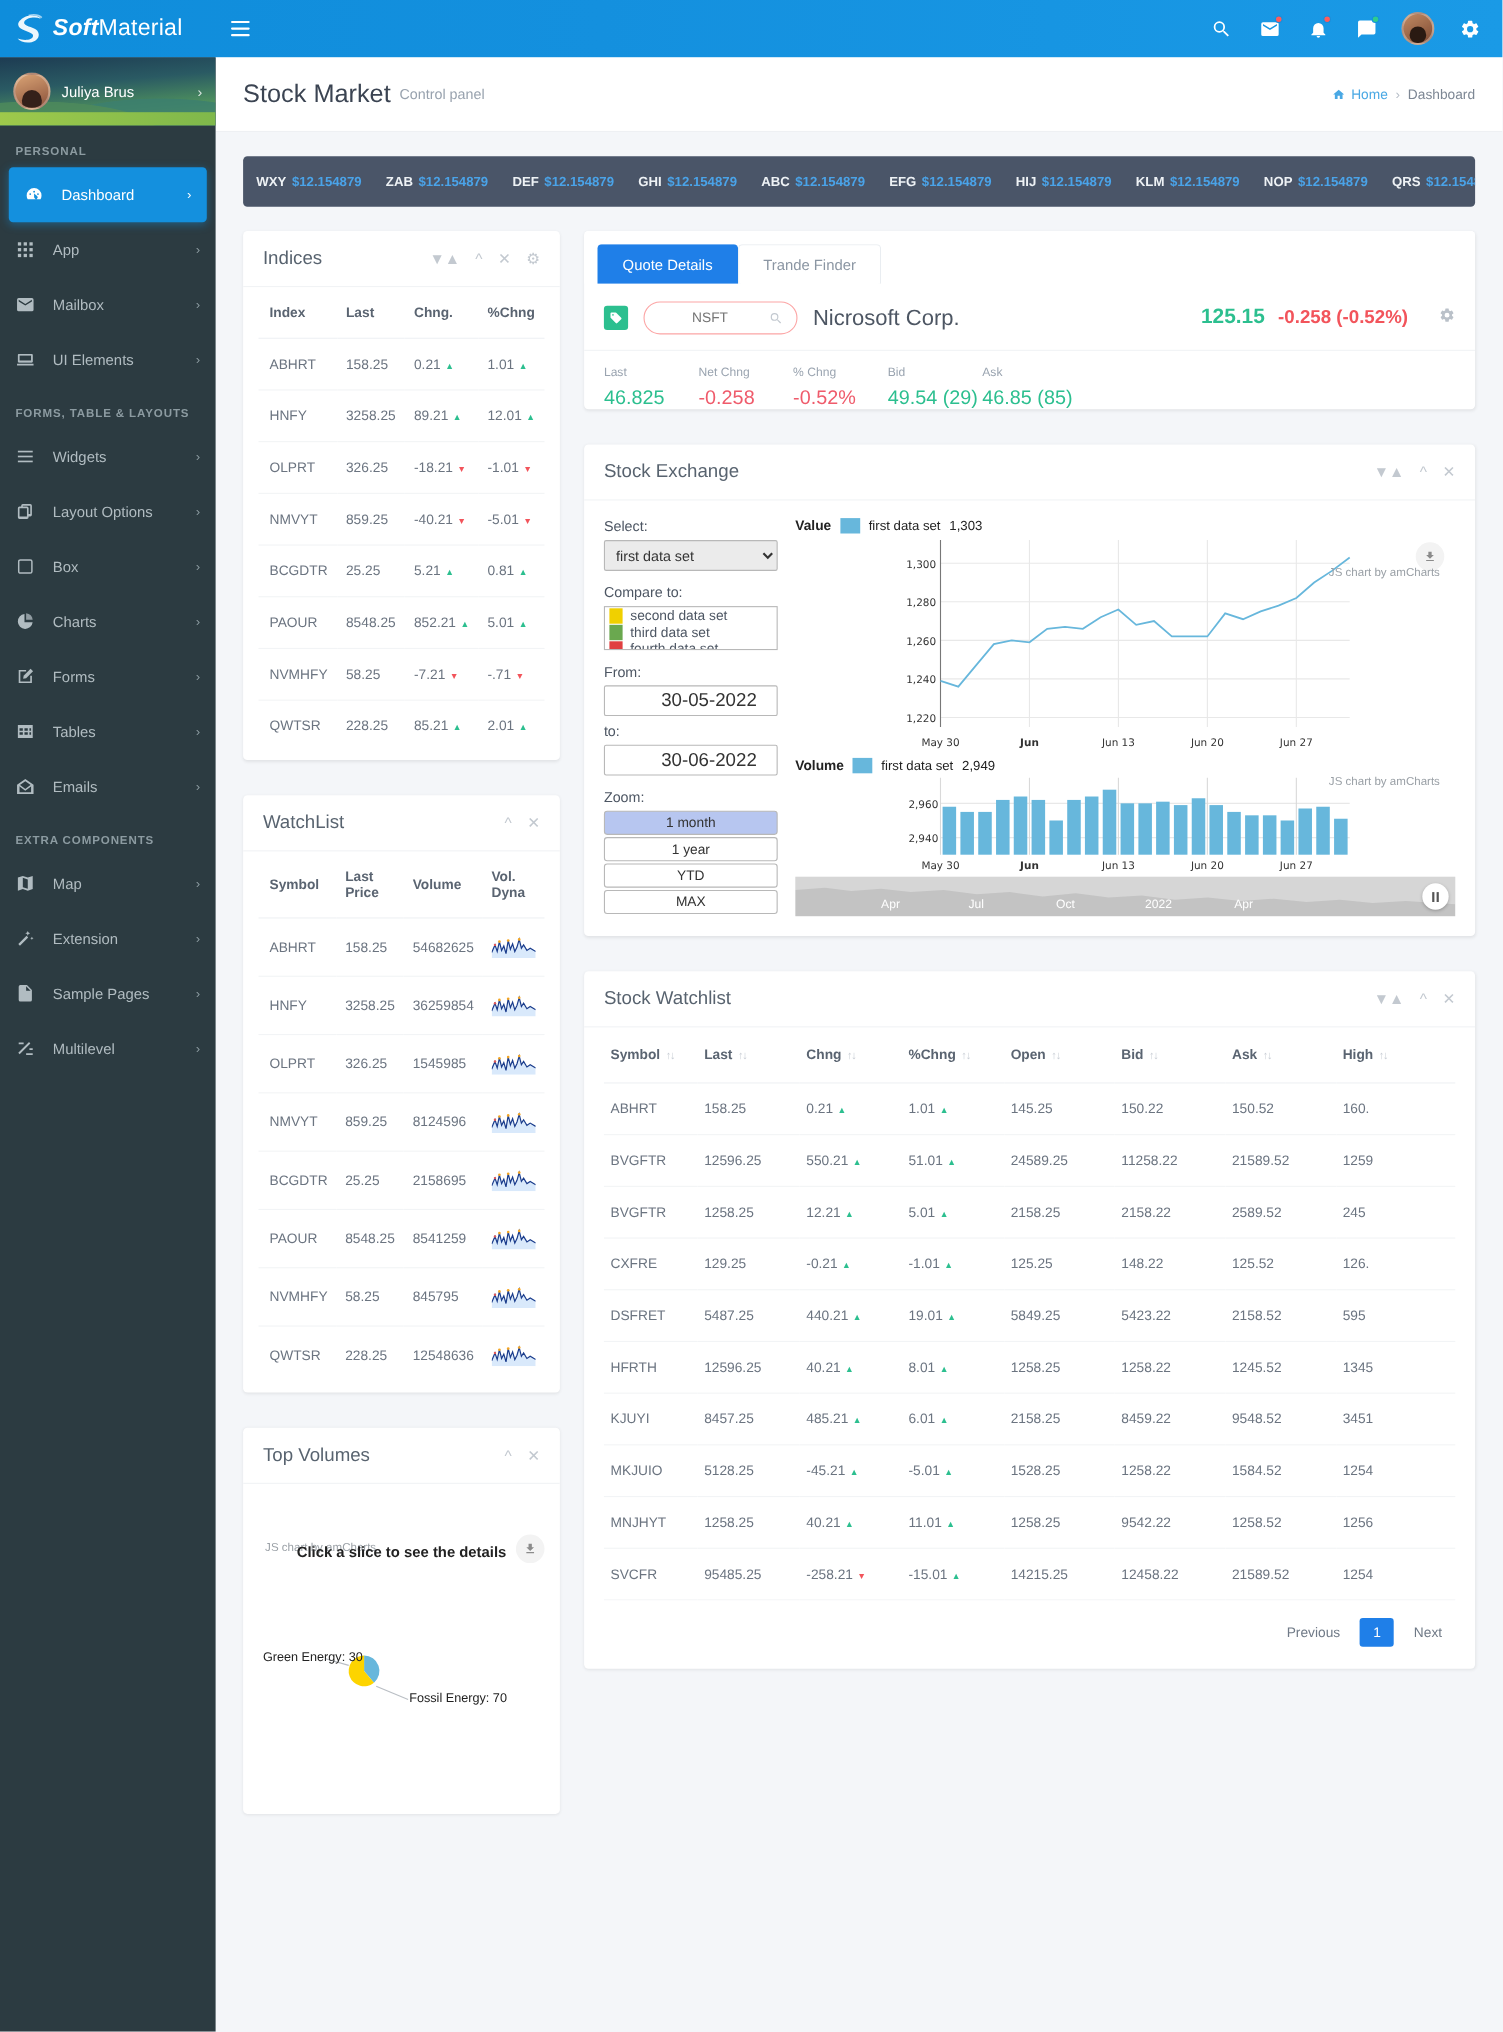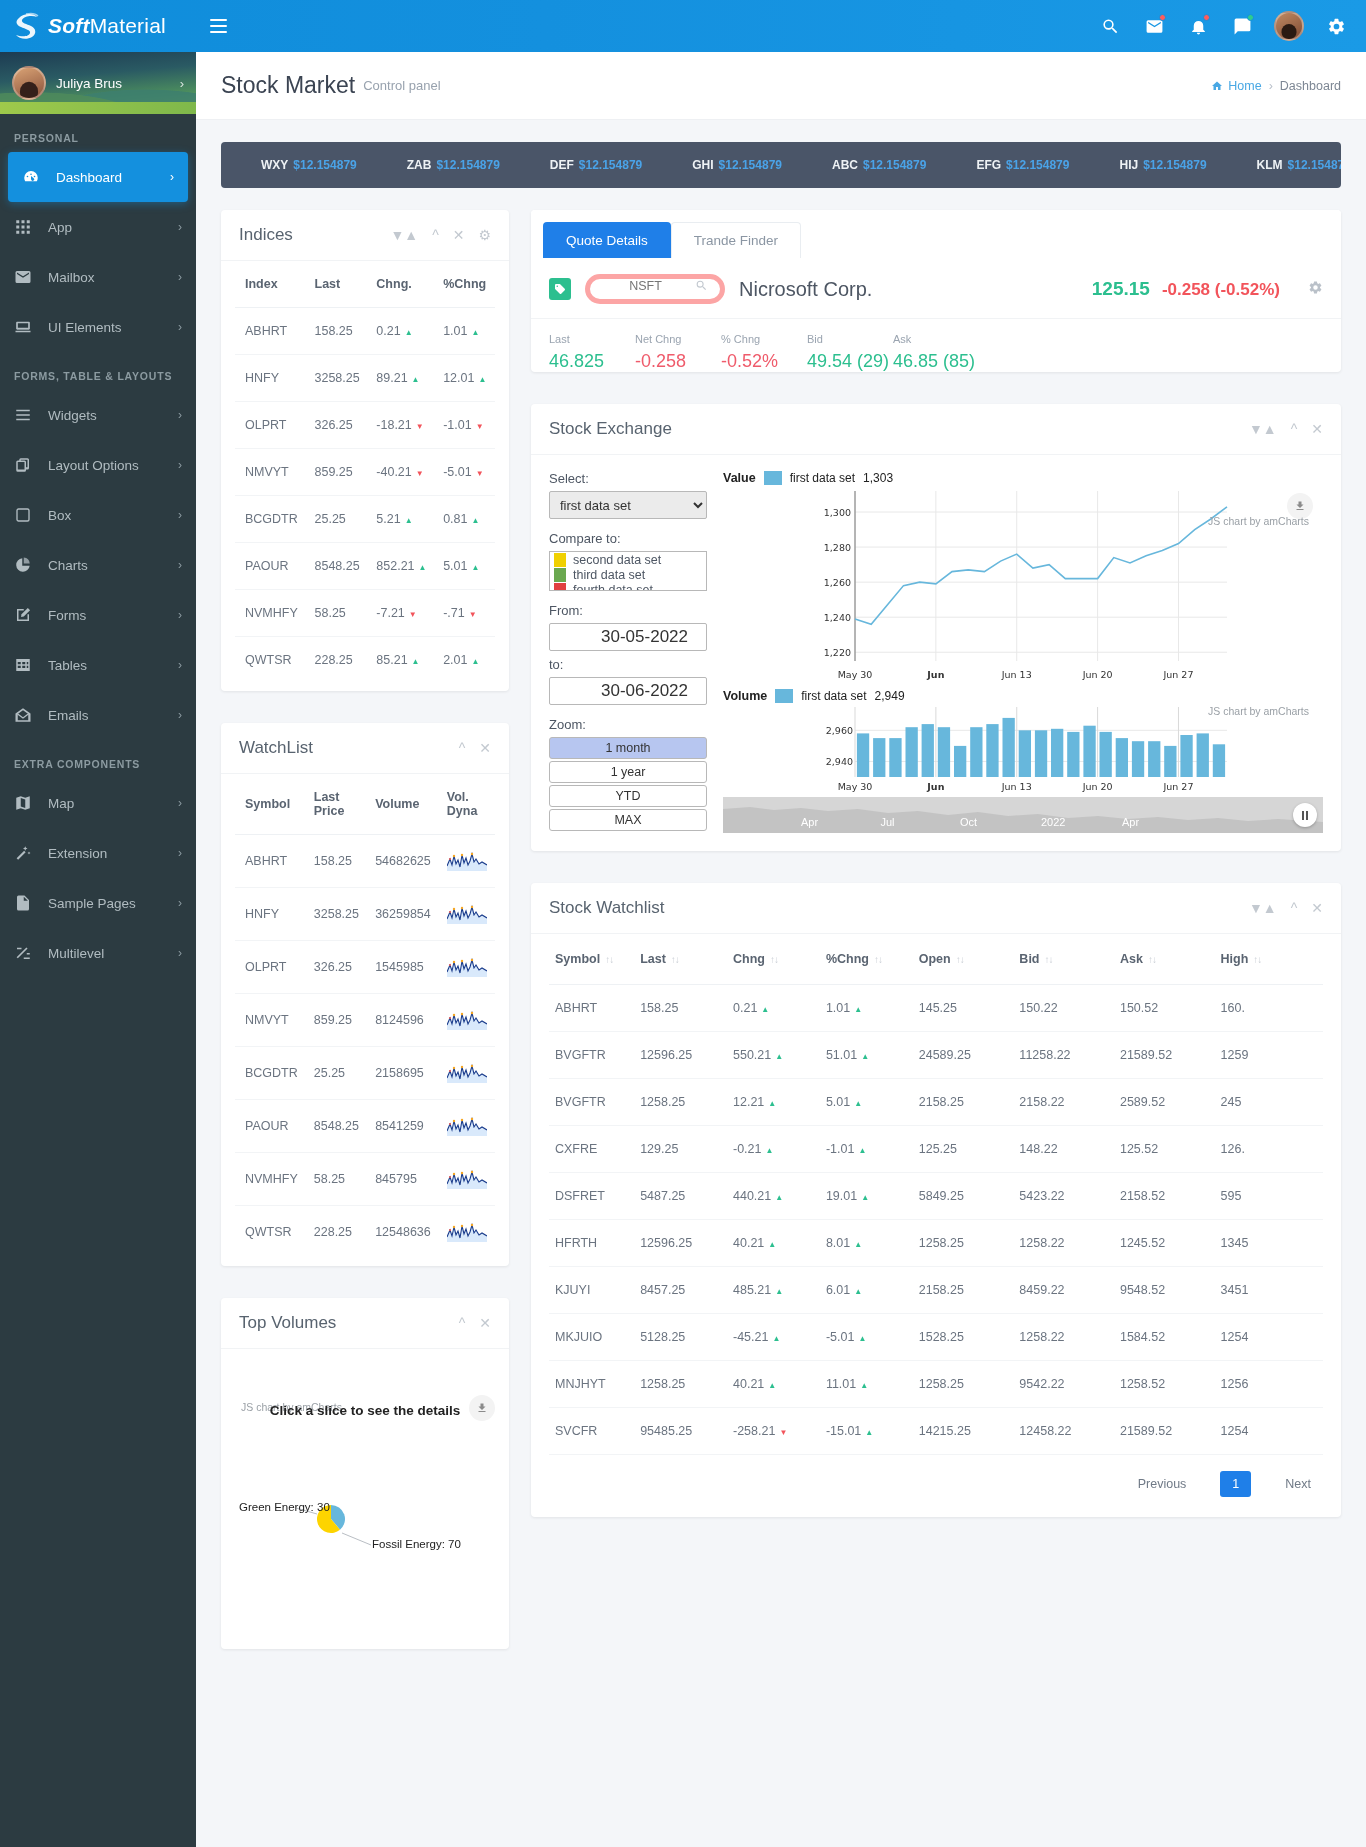--- a/index.html
+++ b/index.html
@@ -126,21 +126,21 @@
   .breadcrumb .bc-cur { color: #7d8794; }
 
   .content-body { padding: 22px 25px; }
 
   
   .ticker {
     background: #4a5568; border-radius: 4px; height: 46px; display: flex;
     align-items: center; overflow: hidden; padding: 0 12px; white-space: nowrap;
   }
   .tick { display: inline-flex; align-items: baseline; gap: 5px; margin-right: 22px; }
-  .tick-sym { color: #eef2f5; font-weight: 700; font-size: 12px; margin-left: 28px; }
+  .tick-sym { color: #eef2f5; font-weight: 700; font-size: 12px; }
   .tick-val { color: #4aa3e8; font-weight: 700; font-size: 12px; }
 
   .grid { display: flex; gap: 22px; margin-top: 22px; align-items: flex-start; }
   .col-left { width: 288px; flex: 0 0 288px; }
   .col-right { flex: 1 1 auto; }
 
   .card {
     background: #fff; border-radius: 4px; box-shadow: 0 1px 3px rgba(0,0,0,.08);
     margin-bottom: 32px; overflow: hidden;
   }
@@ -183,22 +183,22 @@
   .quote-top {
     display: flex; align-items: center; gap: 14px; padding: 16px 18px 14px 18px;
     border-bottom: 1px solid #f1f3f5;
   }
   .tag-btn {
     width: 22px; height: 22px; background: #2cbf8f; border-radius: 3px;
     display: flex; align-items: center; justify-content: center; cursor: pointer;
   }
   .tag-btn svg { width: 12px; height: 12px; fill: #fff; }
   .sym-search {
-    width: 140px; height: 30px; border: 5px solid #fca5a5; border-radius: 15px;
-    display: flex; align-items: flex-start; padding: 0 12px; gap: 6px;
+    width: 140px; height: 30px; border: 1px solid #fca5a5; border-radius: 15px;
+    display: flex; align-items: center; padding: 0 12px; gap: 6px;
   }
   .sym-search input {
     border: none; outline: none; width: 100%; font-size: 12.5px; color: #97a1ad;
     text-align: center; font-family: inherit; background: transparent;
   }
   .sym-search svg { width: 13px; height: 13px; fill: #c3c9d0; flex: 0 0 auto; }
   .co-name { font-size: 20px; color: #4d5663; }
   .quote-price { margin-left: auto; display: flex; align-items: baseline; gap: 12px; }
   .qp-last { font-size: 19px; color: #2cbf8f; font-weight: 600; }
   .qp-chg { font-size: 17px; color: #f2545b; font-weight: 600; }
@@ -271,21 +271,21 @@
   
   .swl-wrap { overflow: hidden; }
   table.swl { width: 100%; border-collapse: collapse; font-size: 12.5px; table-layout: fixed; }
   table.swl th {
     text-align: left; padding: 18px 6px; color: #5a6471; font-weight: 700; font-size: 12.5px;
     border-bottom: 1px solid #eef1f4; white-space: nowrap;
   }
   table.swl td { padding: 16px 6px; color: #6b7480; border-bottom: 1px solid #f2f4f6; white-space: nowrap; }
   .sort-ico { color:#c9ced5; font-size:10px; margin-left:5px; letter-spacing:-1px; }
 
-  .pager { display: flex; justify-content: flex-end; align-items: flex-end; gap: 22px; padding: 16px 18px 20px 18px; }
+  .pager { display: flex; justify-content: flex-end; align-items: flex-end; gap: 6px; padding: 16px 18px 20px 18px; }
   .pg { padding: 6px 12px; font-size: 12.5px; color: #707a87; cursor: pointer; border-radius: 3px; }
   .pg.num { background: #1f7fe8; color: #fff; min-width: 28px; text-align:center; }
 
   
   .pie-wrap { position: relative; height: 300px; }
   .pie-title {
     position: absolute; left: 50%; transform: translateX(-50%); top: 54px;
     font-size: 13.5px; font-weight: 700; color: #222; white-space: nowrap;
   }
   .pie-credit { position: absolute; left: 20px; top: 52px; font-size: 10.5px; color: #9aa0a6; }

